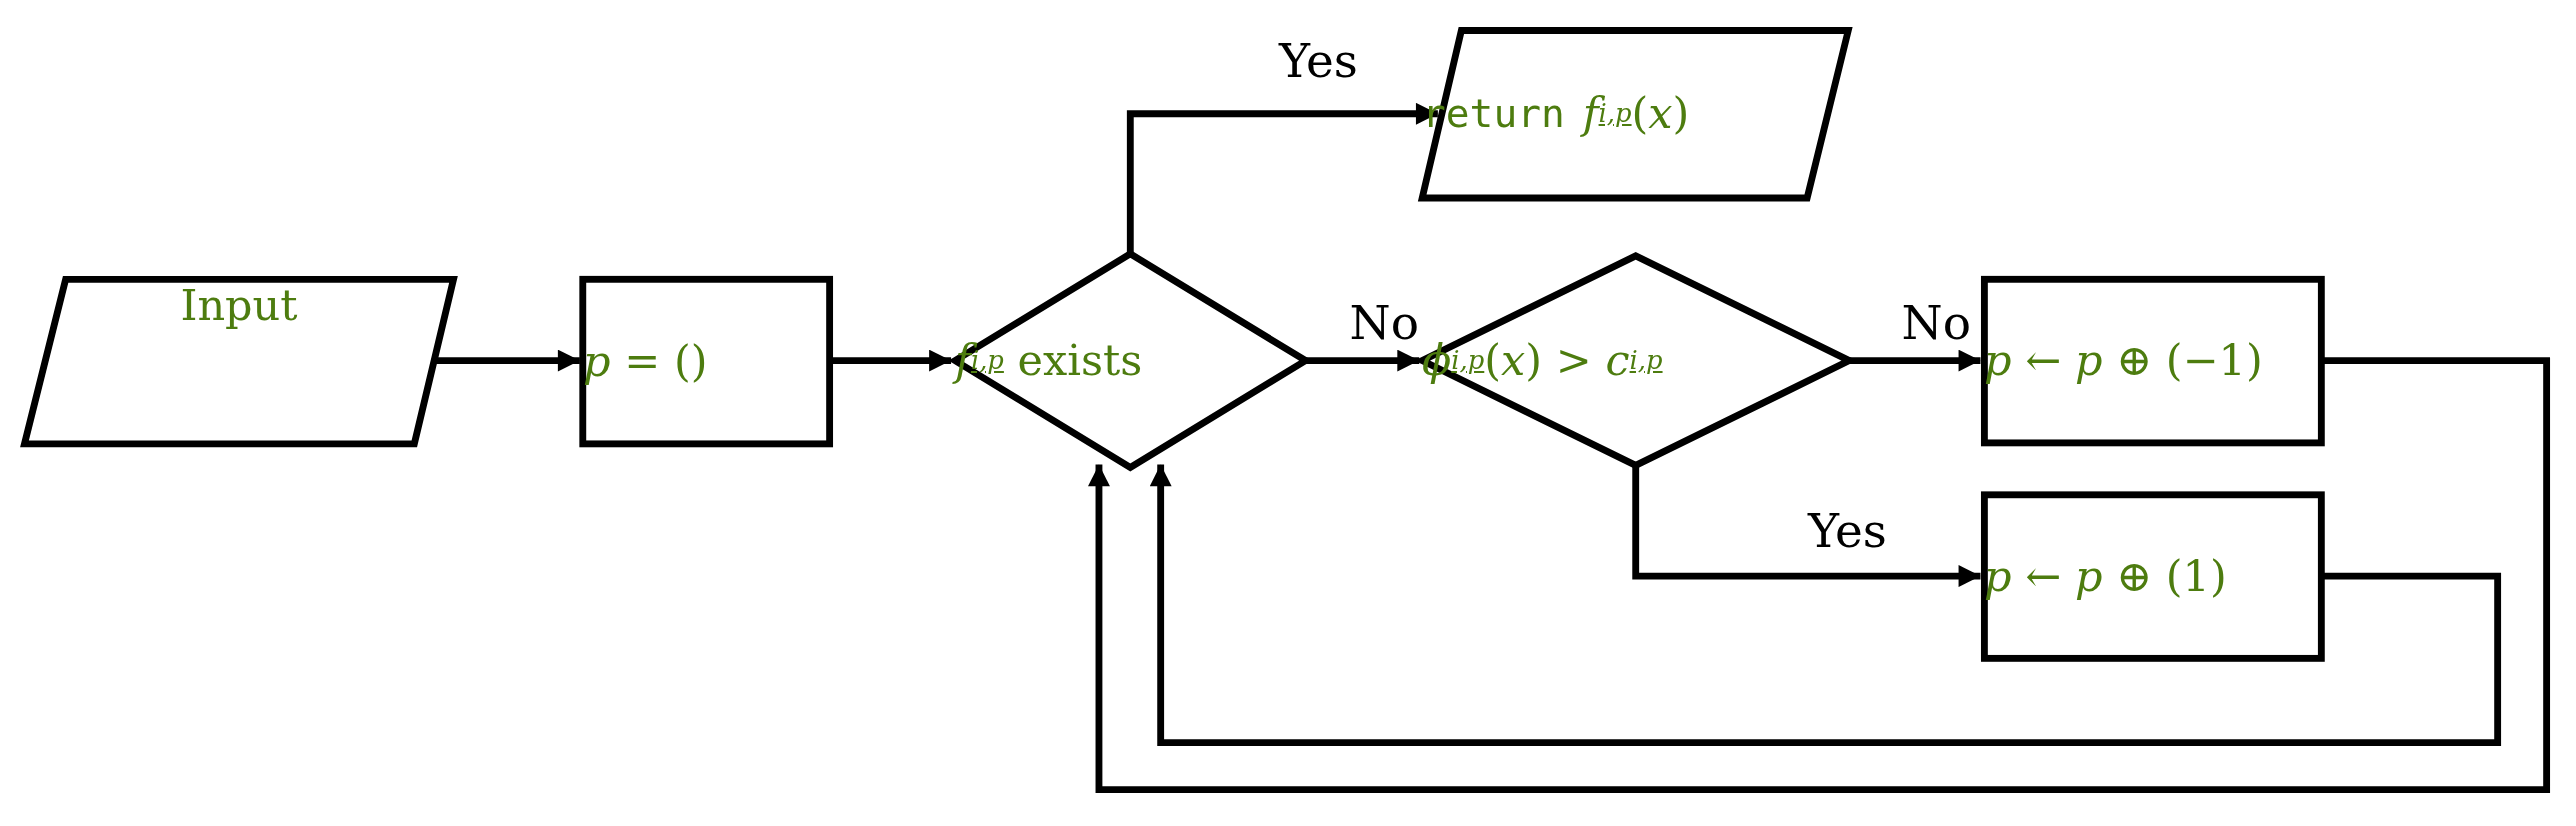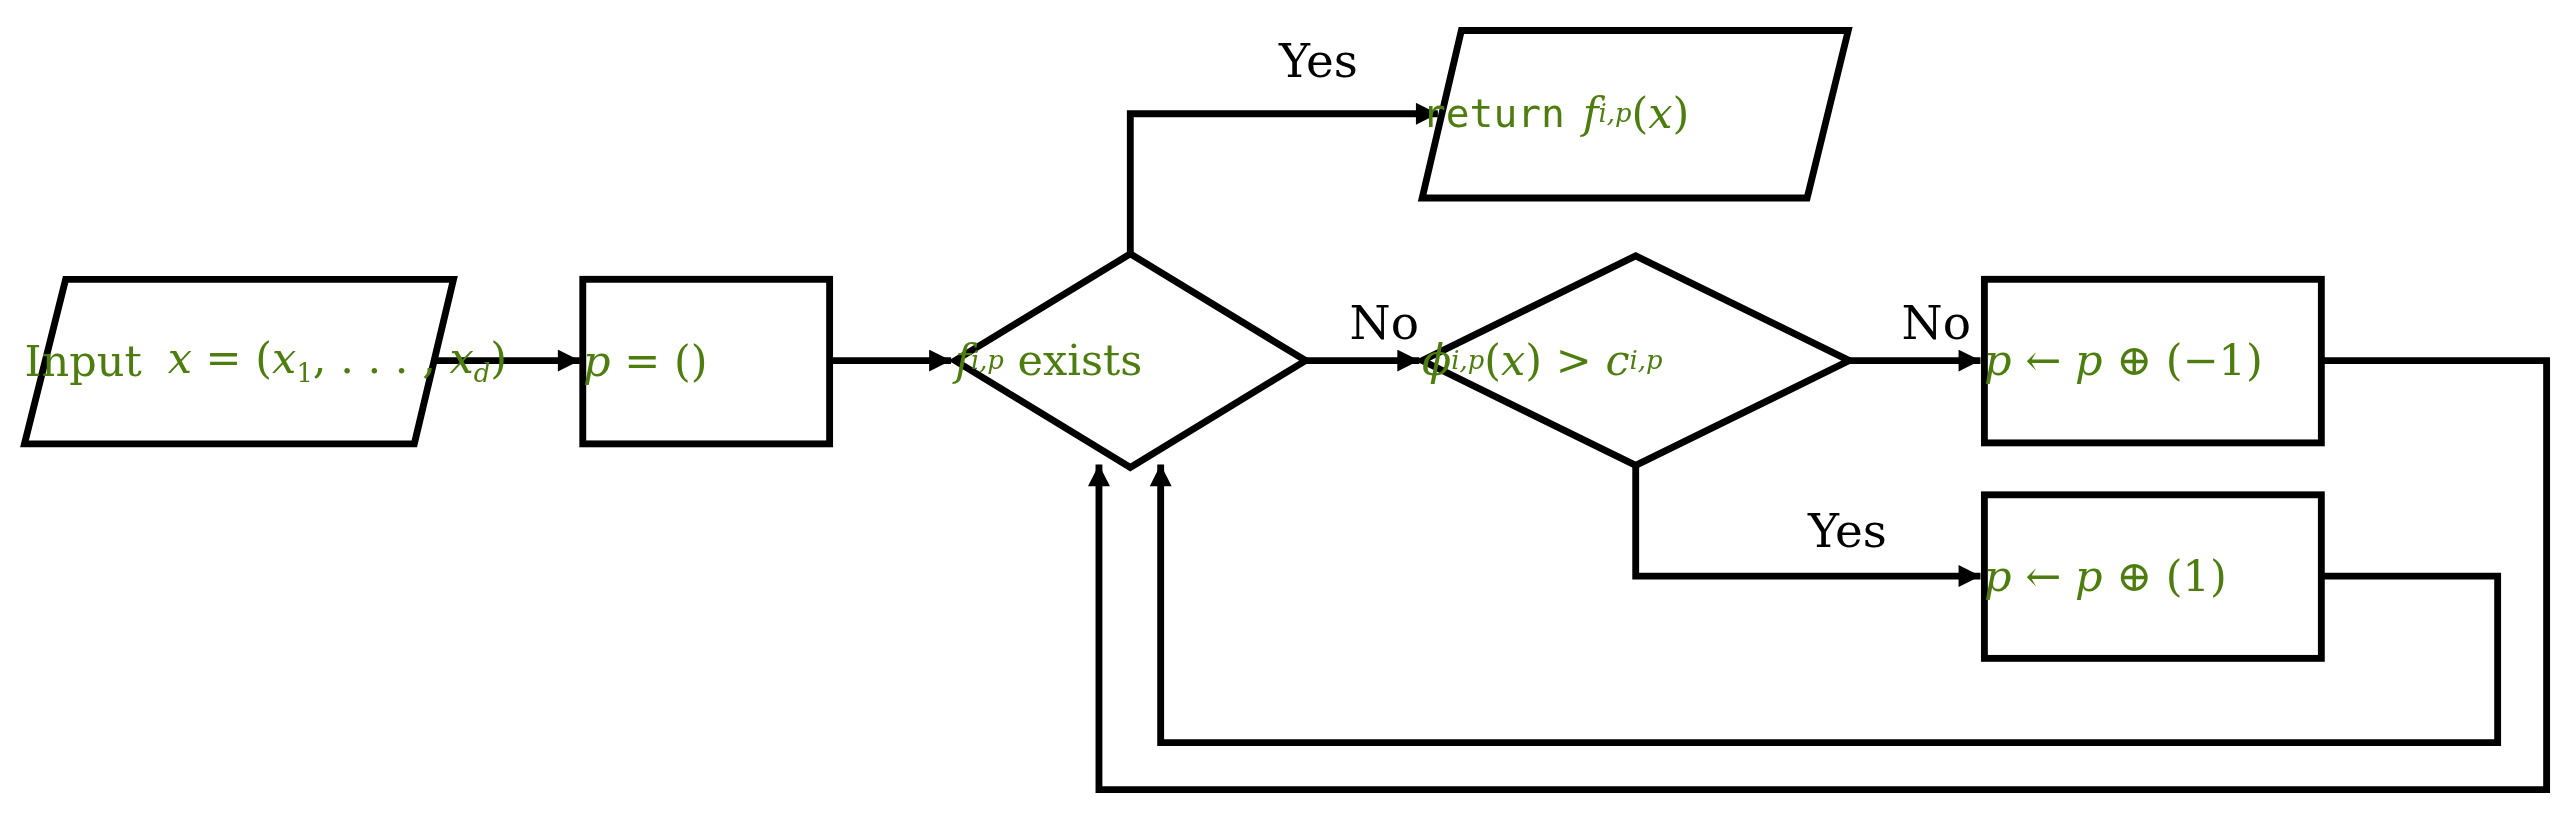--- a/index.html
+++ b/index.html
@@ -16,24 +16,24 @@
   .node-label {
     position: absolute;
     display: flex;
     align-items: center;
     justify-content: flex-start;
     font-size: 43px;
     line-height: 1.15;
     color: #4d7c0f;
   }
   .node-label span { white-space: pre; }
-  .col { row-gap: 21.5px; gap: 26px; }
+  .col { flex-direction: column; row-gap: 21.5px; gap: 26px; }
   .it  { font-style: italic; }
   .sub  { font-size: 0.6em; vertical-align: -0.33em; }
-  .subi { font-size: 0.6em; vertical-align: -0.33em; font-style: italic; }
+  .subi { font-size: 0.6em; vertical-align: -0.33em; font-style: italic; text-decoration: underline; }
   .mono {
     font-family: "DejaVu Sans Mono", "Liberation Mono", monospace;
     font-size: 0.92em;
     margin-right: 0.45em;
   }
   .edge-label {
     position: absolute;
     display: flex;
     align-items: center;
     justify-content: flex-end;
@@ -71,23 +71,20 @@
       <path d="M 1888 368 H 2022" marker-end="url(#arrow)"></path>
       <path d="M 1670 472 V 588 H 2022" marker-end="url(#arrow)"></path>
       <path d="M 2370 588 H 2550 V 758 H 1185 V 474" marker-end="url(#arrow)"></path>
       <path d="M 2370 368 H 2600 V 806 H 1122 V 474" marker-end="url(#arrow)"></path>
     </g>
   </svg>
 
   <div class="node-label col" style="left:24.5px; top:281px; width:429px; height:161px;">
     <div>
       <span>Input</span>
-    </div>
-    <div>
-      <span class="it">x</span><span> = (</span><span class="it">x</span><span class="sub">1</span><span>, . . . , </span><span class="it">x</span><span class="subi">d</span><span>)</span>
     </div>
   </div>
 
   <div class="node-label" style="left:583px; top:279px; width:247px; height:165px;">
     <span class="it">p</span>
       <span> = ()</span>
   </div>
 
   <div class="node-label" style="left:955px; top:279px; width:351px; height:163px;">
     <span class="it">f</span>

